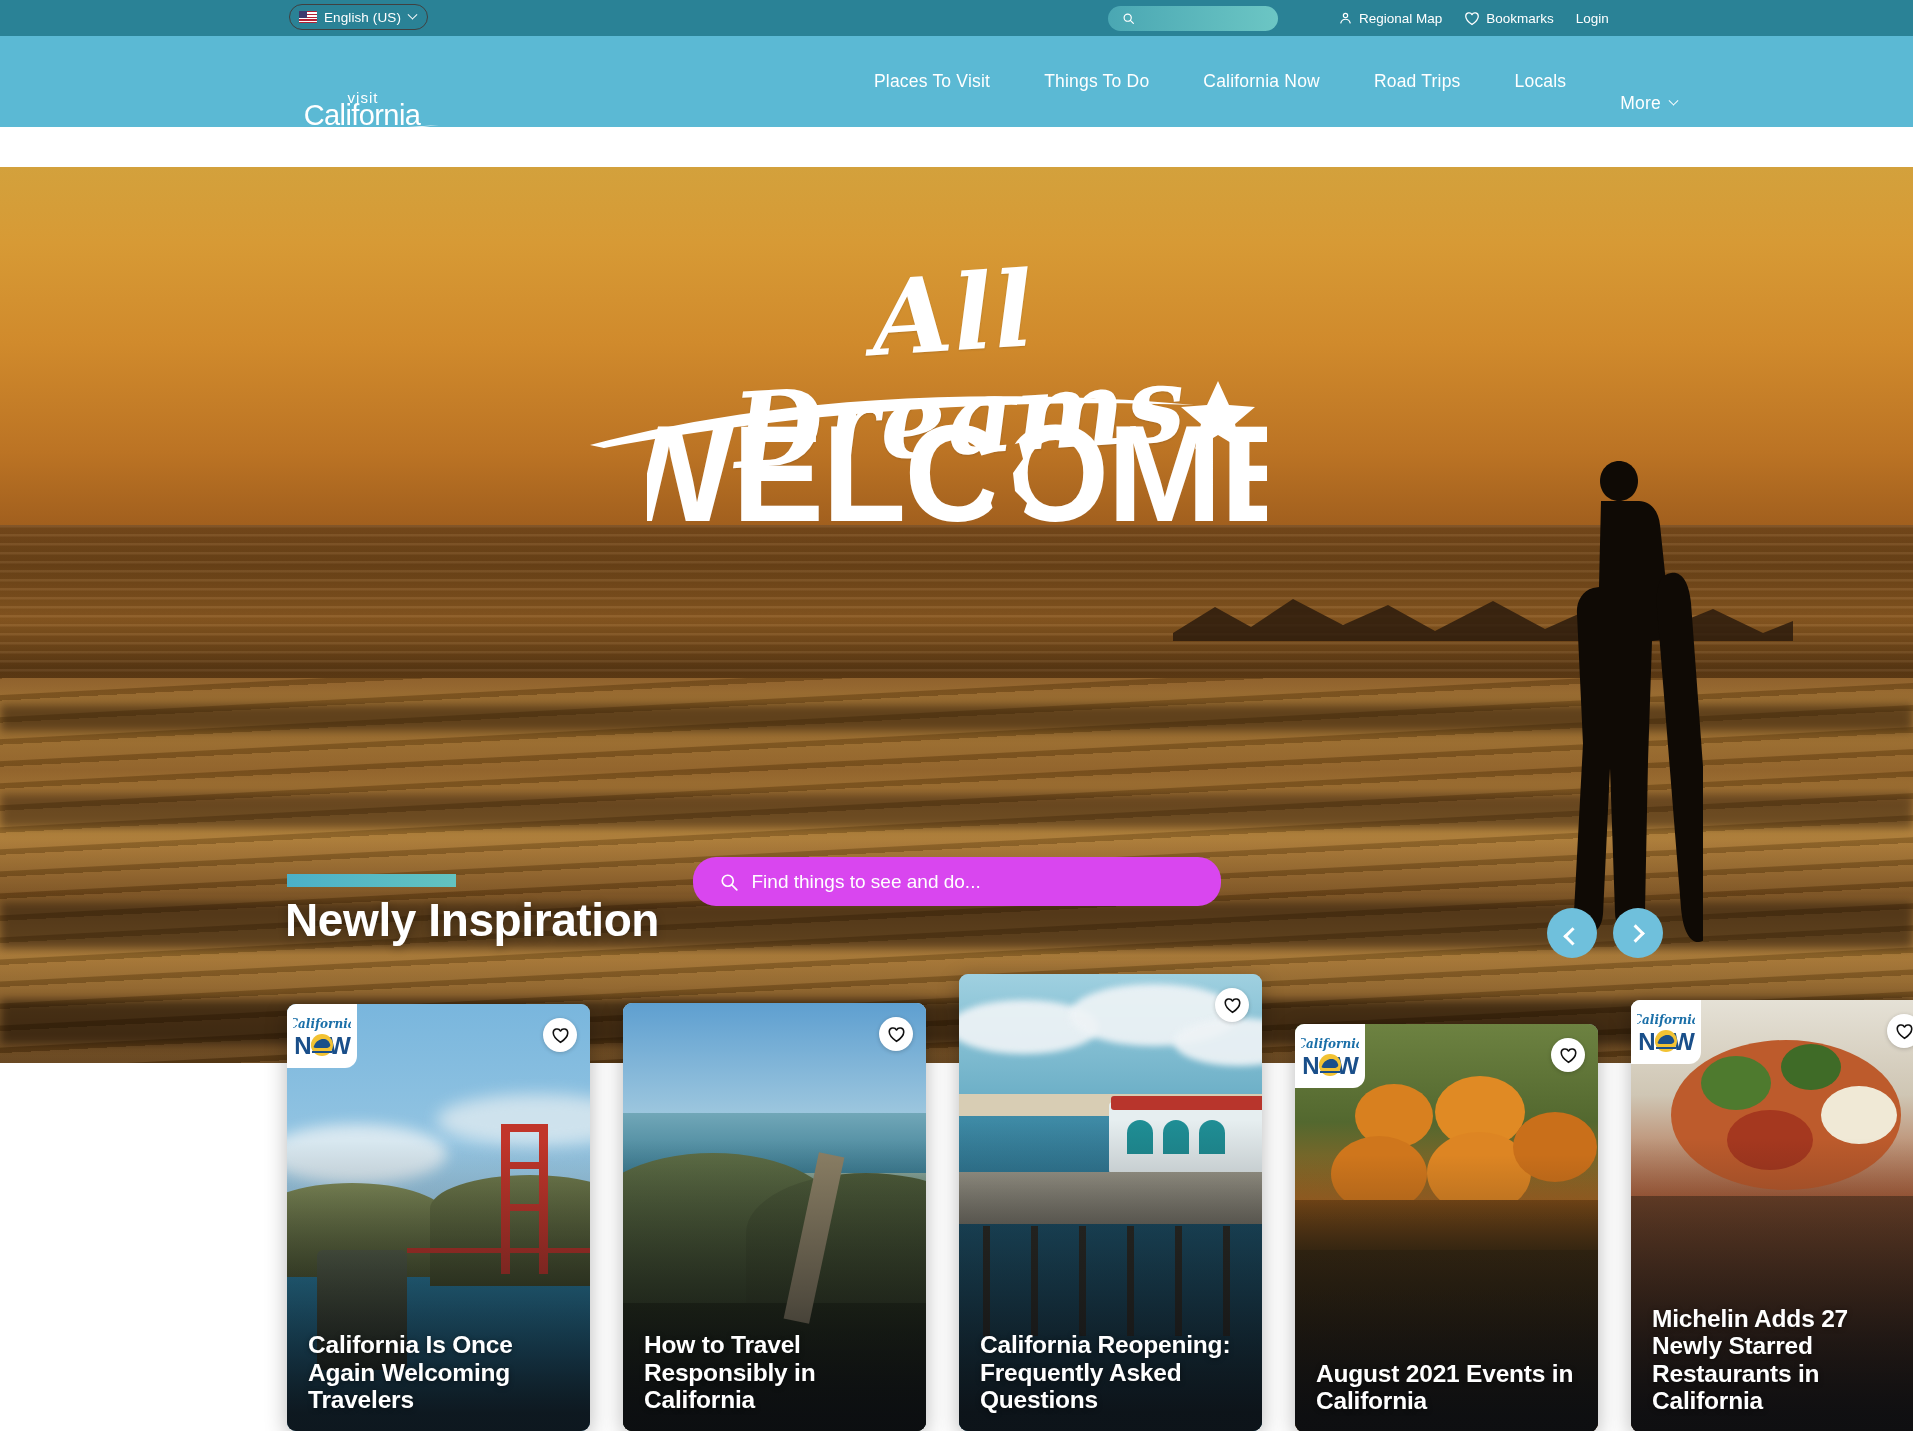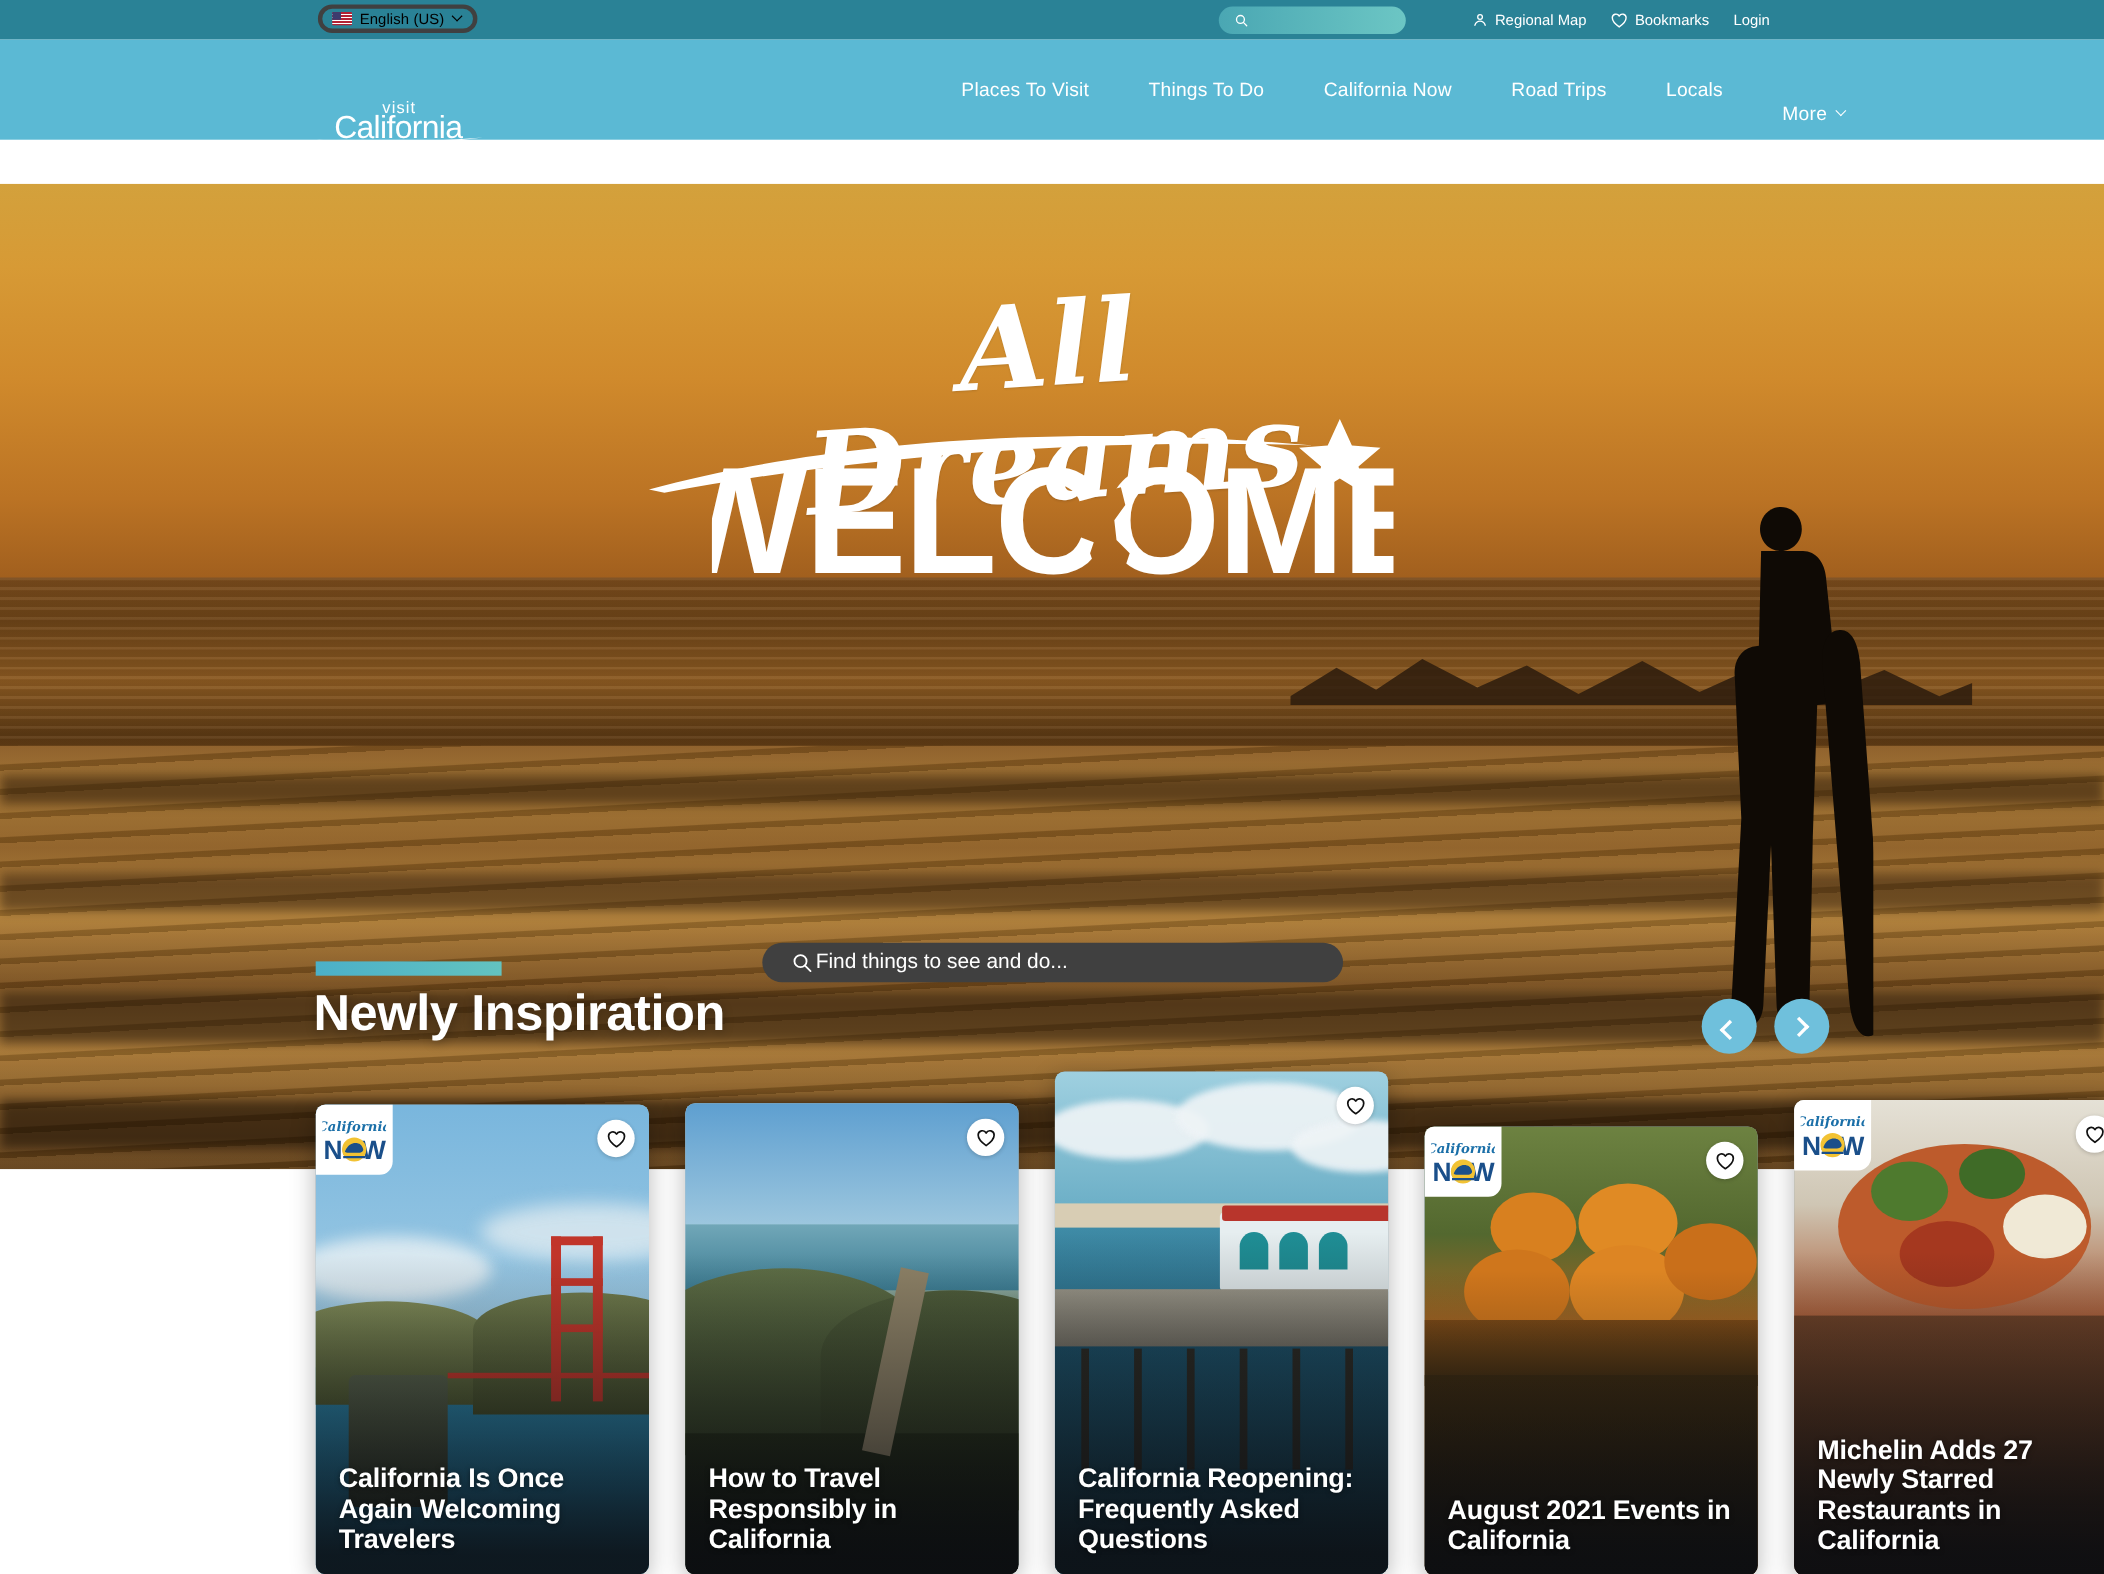--- a/index.html
+++ b/index.html
@@ -13,23 +13,23 @@
 
   
   .utility-bar {
     position: absolute; top: 0; left: 0; width: 1913px; height: 36px;
     background: #2a8296;
     display: flex; align-items: center;
   }
   .lang-pill {
     position: absolute; left: 289px; top: 4px;
     height: 26px; padding: 0 11px 0 9px;
-    border: 4px solid #404040; border-radius: 14px;
+    border: 1px solid #404040; border-radius: 14px;
     display: flex; align-items: center; gap: 7px;
-    color: #000000; font-size: 13.5px; letter-spacing: .1px;
+    color: #ffffff; font-size: 13.5px; letter-spacing: .1px;
     white-space: nowrap;
   }
   .flag {
     width: 18px; height: 12px; border-radius: 1px; position: relative;
     overflow: hidden; flex: none;
     background: repeating-linear-gradient(to bottom,
       #b22234 0, #b22234 1.4px, #ffffff 1.4px, #ffffff 2.8px);
   }
   .flag::before {
     content: ""; position: absolute; left: 0; top: 0;
@@ -153,23 +153,23 @@
     text-shadow: 0 1px 2px rgba(0,0,0,.12);
   }
   .swoosh {
     position: absolute; left: 588px; top: 212px; width: 680px; height: 70px;
   }
   .welcome-wrap { position: absolute; left: 0; top: 232px; width: 100%; }
   .welcome-svg { display: block; margin: 0 auto; }
 
   .hero-search {
     position: absolute; left: 50%; top: 690px; transform: translateX(-50%);
-    width: 528px; height: 36px; border-radius: 23px;
-    background: #404040;
-    display: flex; align-items: center; gap: 3px; padding-left: 26px;
+    width: 528px; height: 49px; border-radius: 23px;
+    background: #d946ef;
+    display: flex; align-items: center; gap: 13px; padding-left: 26px;
     color: #ffffff; font-size: 19px;
   }
 
   
   .accent-bar {
     position: absolute; left: 287px; top: 874px;
     width: 169px; height: 13px;
     background: linear-gradient(to right,#4bb0c8,#63c3c0);
   }
   .section-title {

